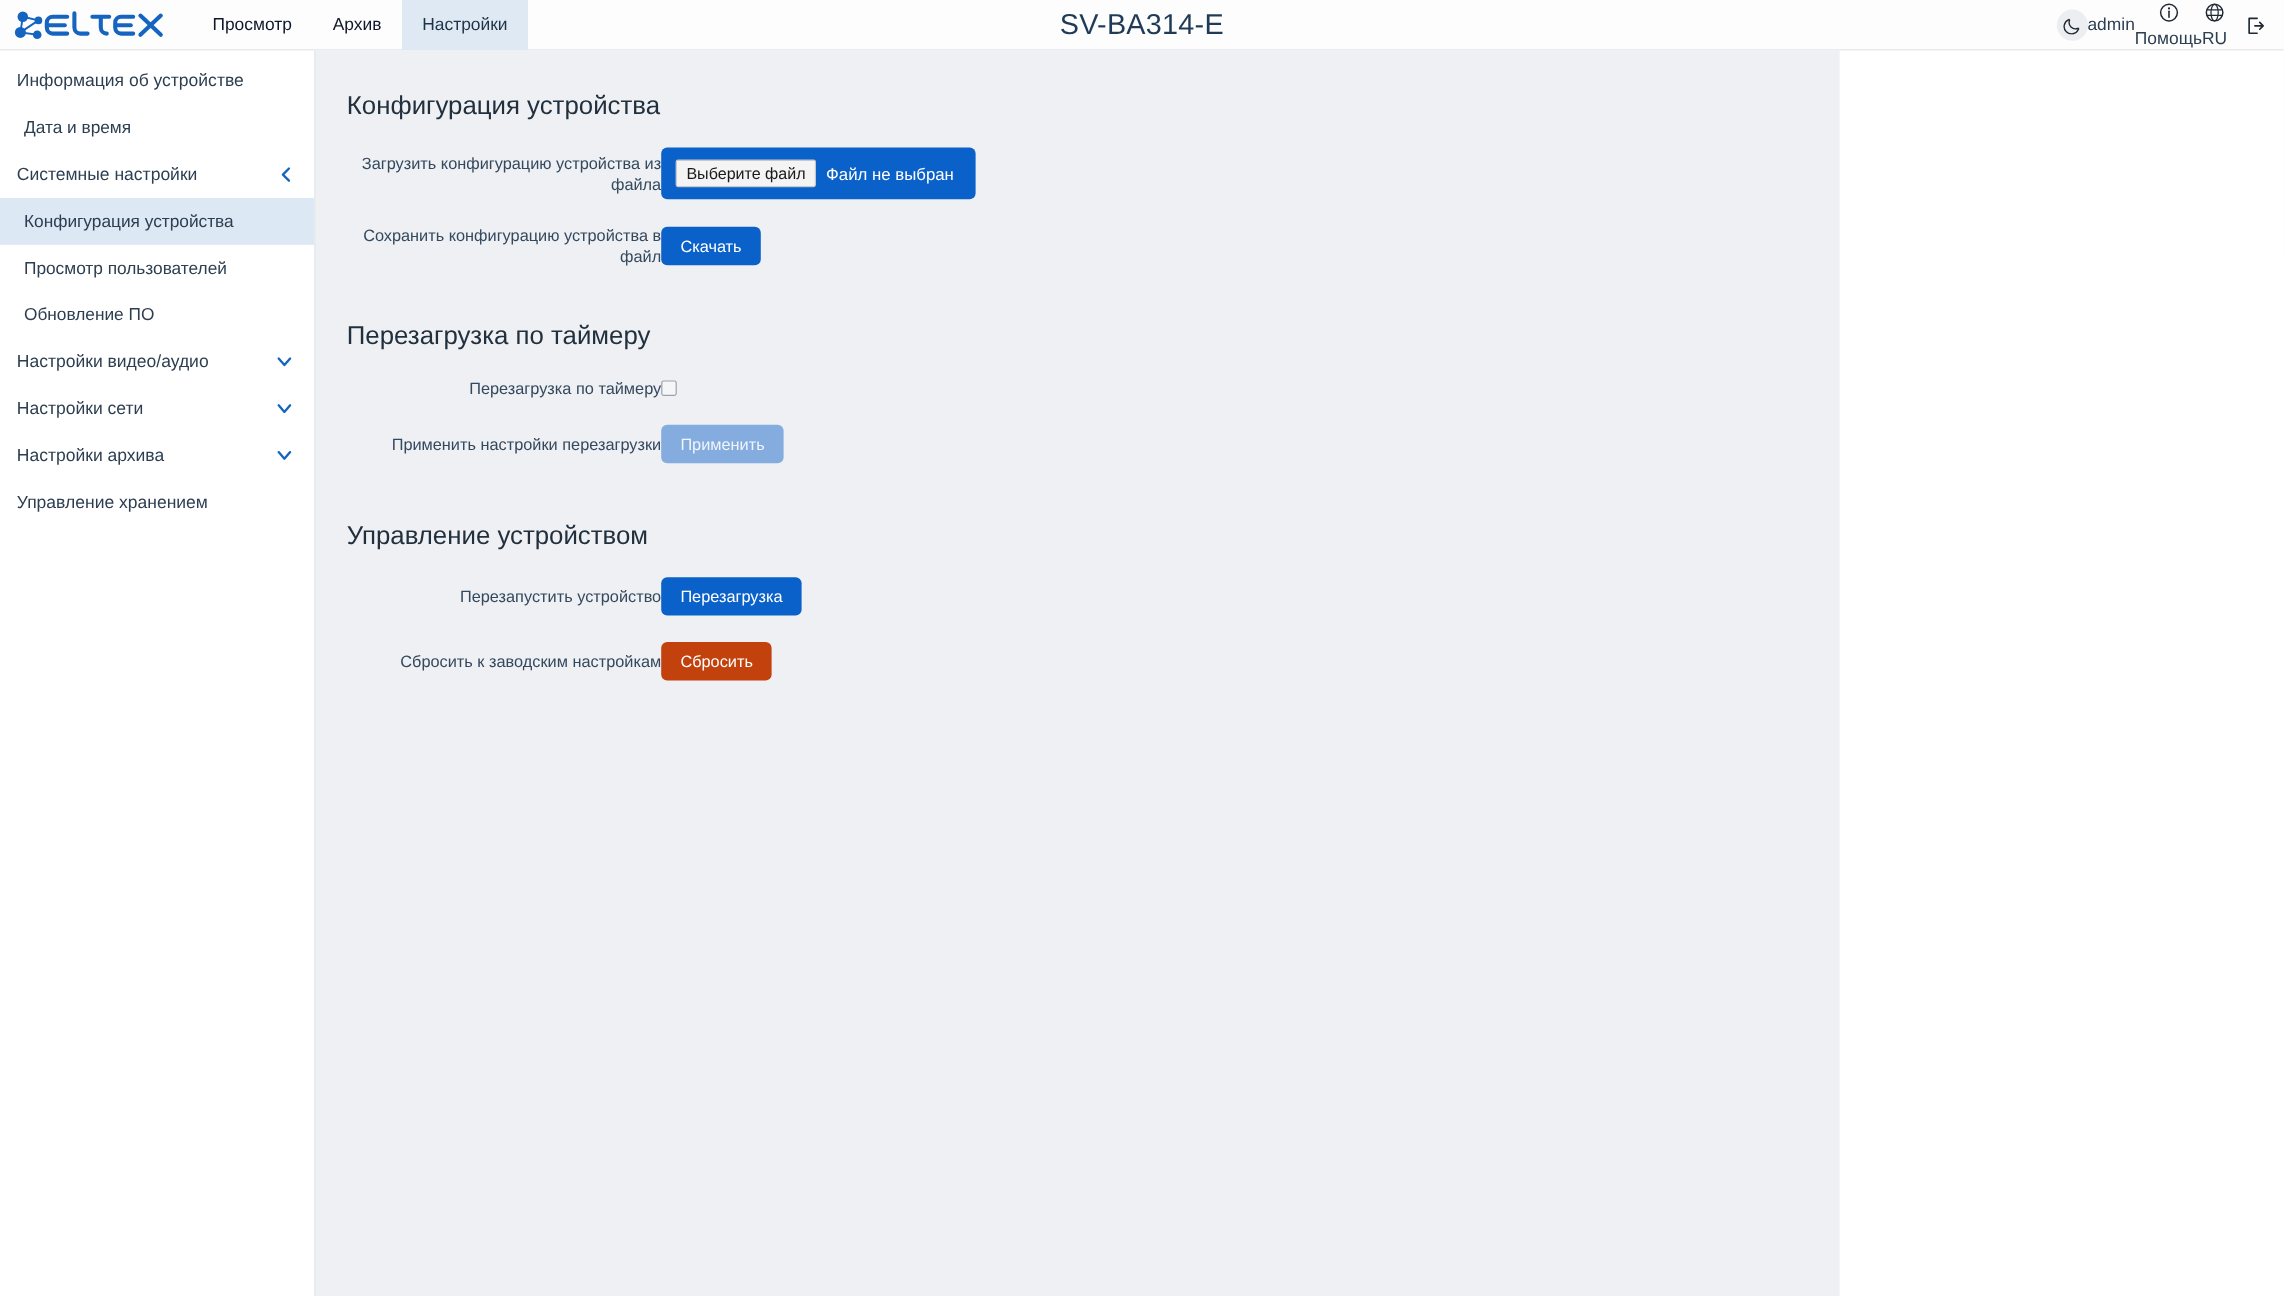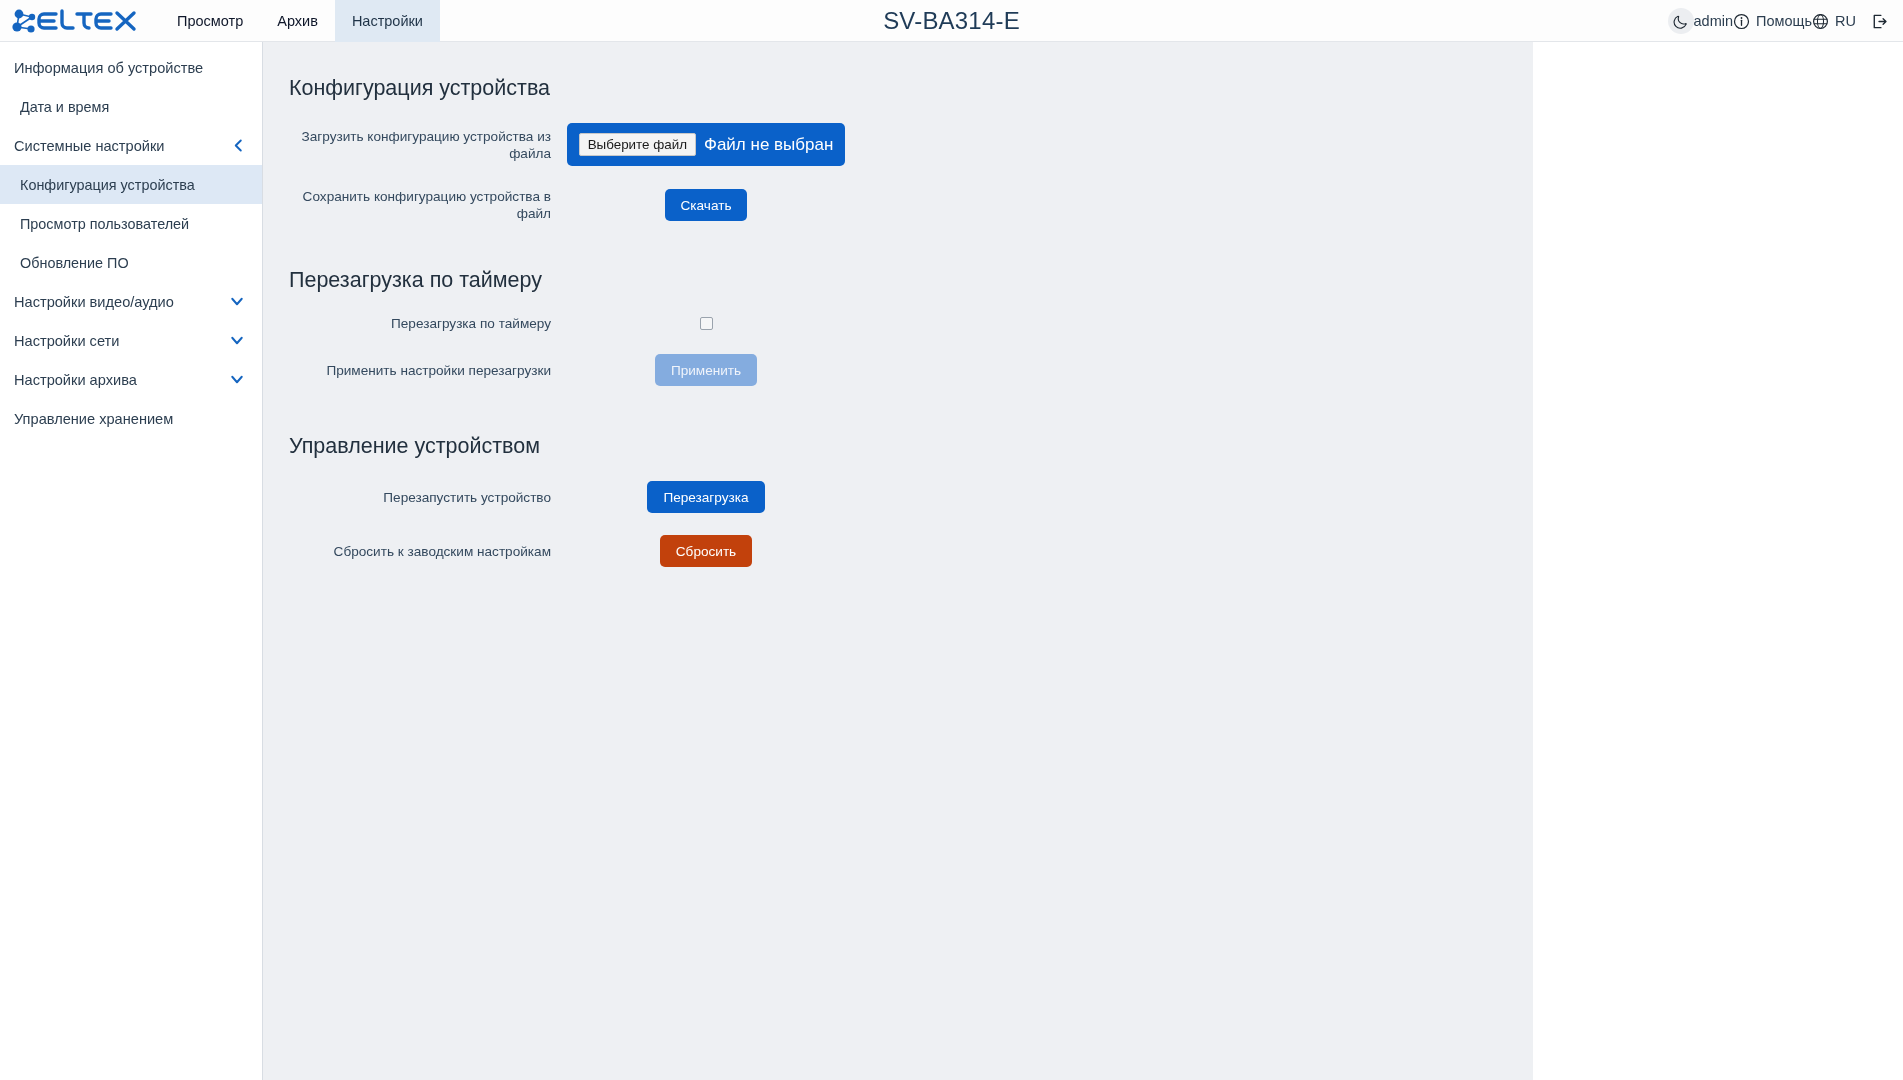--- a/index.html
+++ b/index.html
@@ -71,20 +71,21 @@
   .hdr-user {
     font-size: 14.5px;
     color: #2c3e50;
     cursor: pointer;
   }
   .hdr-item {
     display: flex; align-items: center; gap: 6px;
     font-size: 14.5px;
     color: #2c3e50;
     cursor: pointer;
+    flex-direction: column;
   }
   .hdr-logout { margin-left: 14px; cursor: pointer; display:flex; align-items:center; }
 
   
   .body-wrap {
     display: flex;
     height: 1038px;
     width: 1533px;
   }
 
@@ -147,21 +148,21 @@
     margin-top: 22px;
   }
   .row-label {
     width: 262px;
     min-width: 262px;
     text-align: right;
     font-size: 13.6px;
     line-height: 17px;
     color: #34495e;
   }
-  .row-ctl { flex: 1; display: flex; align-items: center; justify-content: center; }
+  .row-ctl { flex: 1; display: flex; align-items: center; }
 
   .file-field {
     background: #0a61c9;
     border-radius: 5px;
     height: 43px;
     min-width: 262px;
     display: flex;
     align-items: center;
     padding: 0 12px;
     cursor: pointer;
@@ -170,21 +171,21 @@
     background: #f4f4f4;
     border: 1px solid #c8c8c8;
     border-radius: 2px;
     font-size: 13.4px;
     color: #1b1b1b;
     padding: 3px 8px;
     cursor: pointer;
   }
   .file-name {
     margin-left: 8px;
-    font-size: 17px;
+    font-size: 14px;
     color: #ffffff;
   }
 
   .btn {
     border: none;
     border-radius: 5px;
     font-size: 13.6px;
     font-family: inherit;
     cursor: pointer;
     color: #ffffff;

